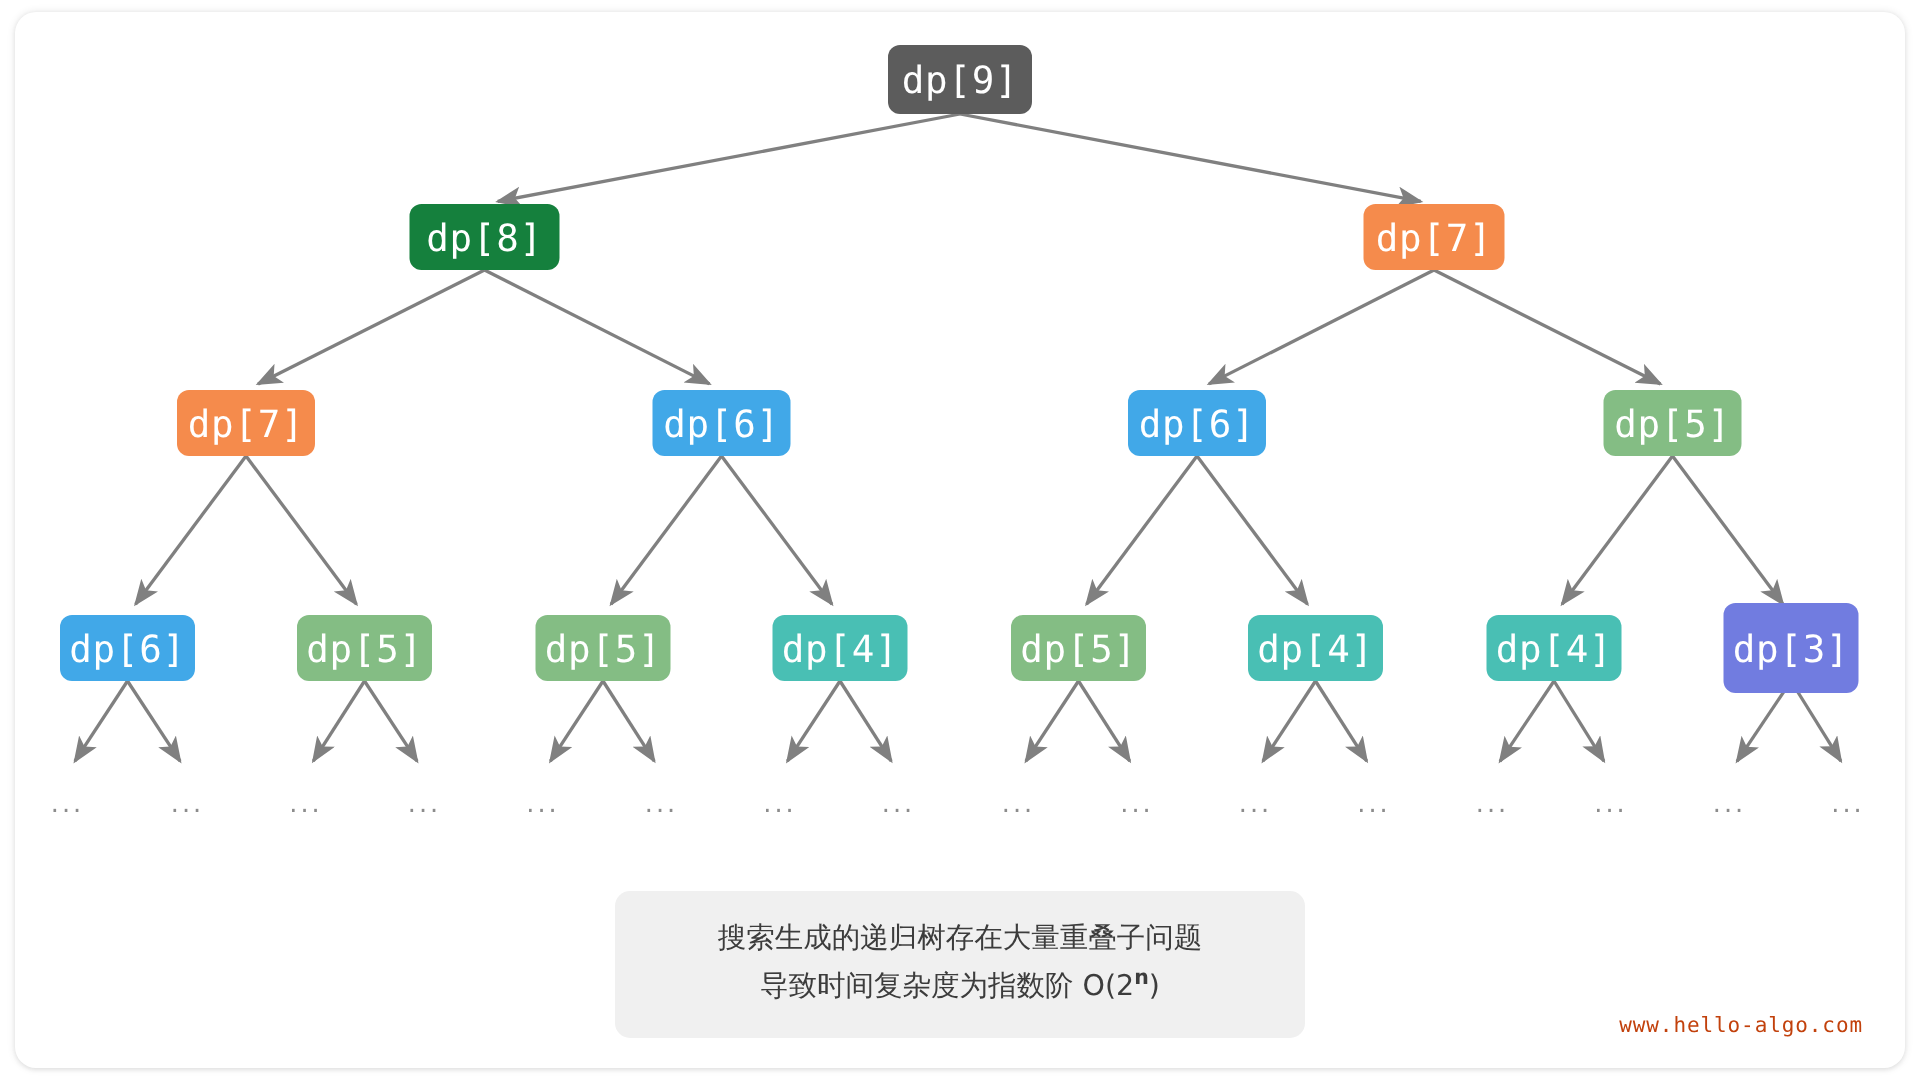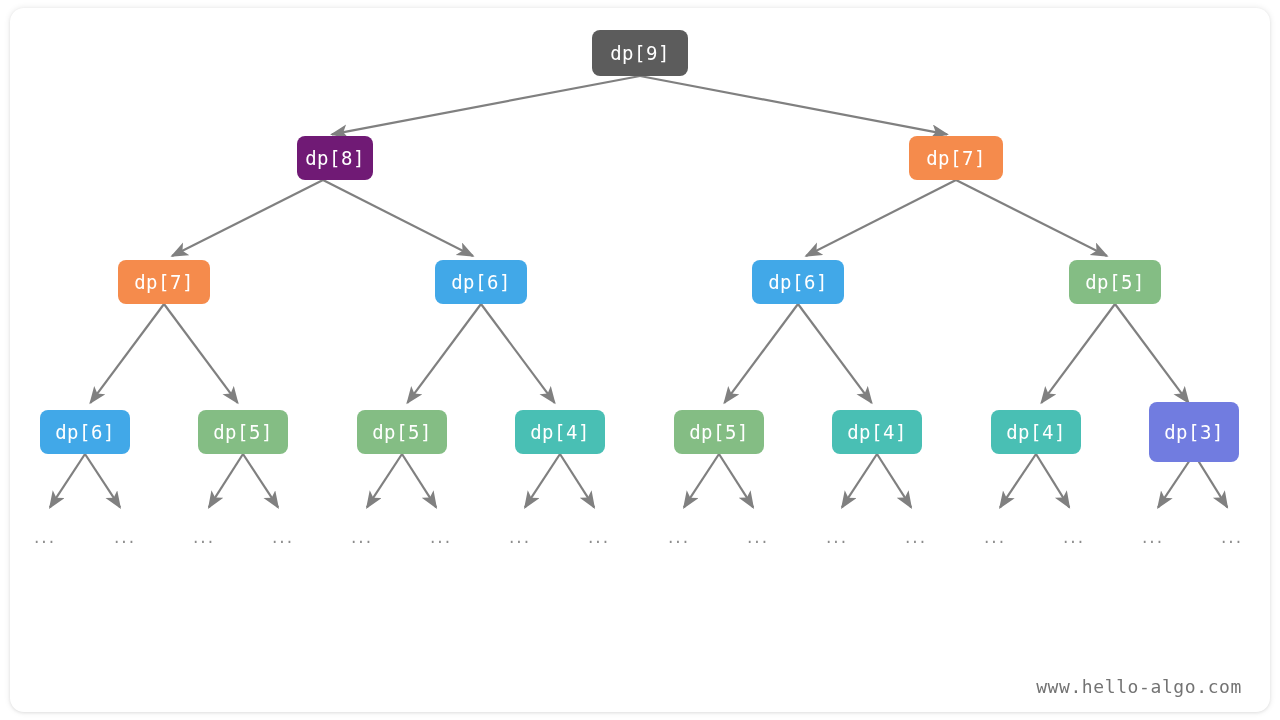--- a/index.html
+++ b/index.html
@@ -37,21 +37,21 @@
   }
   .node {
     position: absolute;
     box-sizing: border-box;
     display: flex;
     align-items: center;
     justify-content: center;
     border-radius: 8px;
     color: #ffffff;
     font-family: "DejaVu Sans Mono", monospace;
-    font-size: 19px;
+    font-size: 25px;
     letter-spacing: 0.5px;
     white-space: nowrap;
     transform: translate(-50%, -50%);
     text-align: center;
   }
   .dots {
     position: absolute;
     transform: translate(-50%, -50%);
     color: #8c8c8c;
     font-family: "DejaVu Sans", sans-serif;
@@ -74,23 +74,23 @@
     font-family: "DejaVu Sans", sans-serif;
     font-size: 19px;
     line-height: 1.65;
   }
   #caption .ln { display: block; }
   .sup { font-size: 0.72em; vertical-align: super; font-weight: bold; }
   #watermark {
     position: absolute;
     right: 38px;
     top: 676px;
-    color: #737373;
+    color: #c2410c;
     font-family: "DejaVu Sans Mono", monospace;
-    font-size: 18px;
+    font-size: 14px;
     letter-spacing: 0.6px;
     white-space: nowrap;
   }
 </style>
 </head>
 <body>
 
 <div id="canvas">
 
   <div id="card"></div>
@@ -134,21 +134,21 @@
         <line x1="1036" y1="454" x2="1069.2412713307103" y2="507.36098818877196" stroke="#808080" stroke-width="2.2" marker-end="url(#arrowhead)"></line>
         <line x1="1194" y1="454" x2="1158.0205243320472" y2="507.5304394084175" stroke="#808080" stroke-width="2.2" marker-end="url(#arrowhead)"></line>
         <line x1="1194" y1="454" x2="1227.2412713307103" y2="507.36098818877196" stroke="#808080" stroke-width="2.2" marker-end="url(#arrowhead)"></line>
       </g>
   </svg>
 
   <div id="nodes-layer">
       <div class="node" style="left: 640px; top: 53px; width: 96px; height: 46px; background: rgb(92, 92, 92);">
         <span>dp[9]</span>
       </div>
-      <div class="node" style="left: 323px; top: 158px; width: 76px; height: 44px; background: #701a75; margin-left: 12px;">
+      <div class="node" style="left: 323px; top: 158px; width: 100px; height: 44px; background: #15803d;">
         <span>dp[8]</span>
       </div>
       <div class="node" style="left: 956px; top: 158px; width: 94px; height: 44px; background: rgb(245, 139, 76);">
         <span>dp[7]</span>
       </div>
       <div class="node" style="left: 164px; top: 282px; width: 92px; height: 44px; background: rgb(245, 139, 76);">
         <span>dp[7]</span>
       </div>
       <div class="node" style="left: 481px; top: 282px; width: 92px; height: 44px; background: rgb(65, 168, 232);">
         <span>dp[6]</span>
@@ -197,16 +197,20 @@
       <div class="dots" style="left: 679px; top: 537px;">...</div>
       <div class="dots" style="left: 758px; top: 537px;">...</div>
       <div class="dots" style="left: 837px; top: 537px;">...</div>
       <div class="dots" style="left: 916px; top: 537px;">...</div>
       <div class="dots" style="left: 995px; top: 537px;">...</div>
       <div class="dots" style="left: 1074px; top: 537px;">...</div>
       <div class="dots" style="left: 1153px; top: 537px;">...</div>
       <div class="dots" style="left: 1232px; top: 537px;">...</div>
     </div>
 
+  <div id="caption">
+    <span class="ln">搜索生成的递归树存在大量重叠子问题</span>
+    <span class="ln"><span>导致时间复杂度为指数阶 </span><span>O(2</span><span class="sup">n</span><span>)</span></span>
+  </div>
 
   <div id="watermark">www.hello-algo.com</div>
 
 </div>
 
 </body></html>

